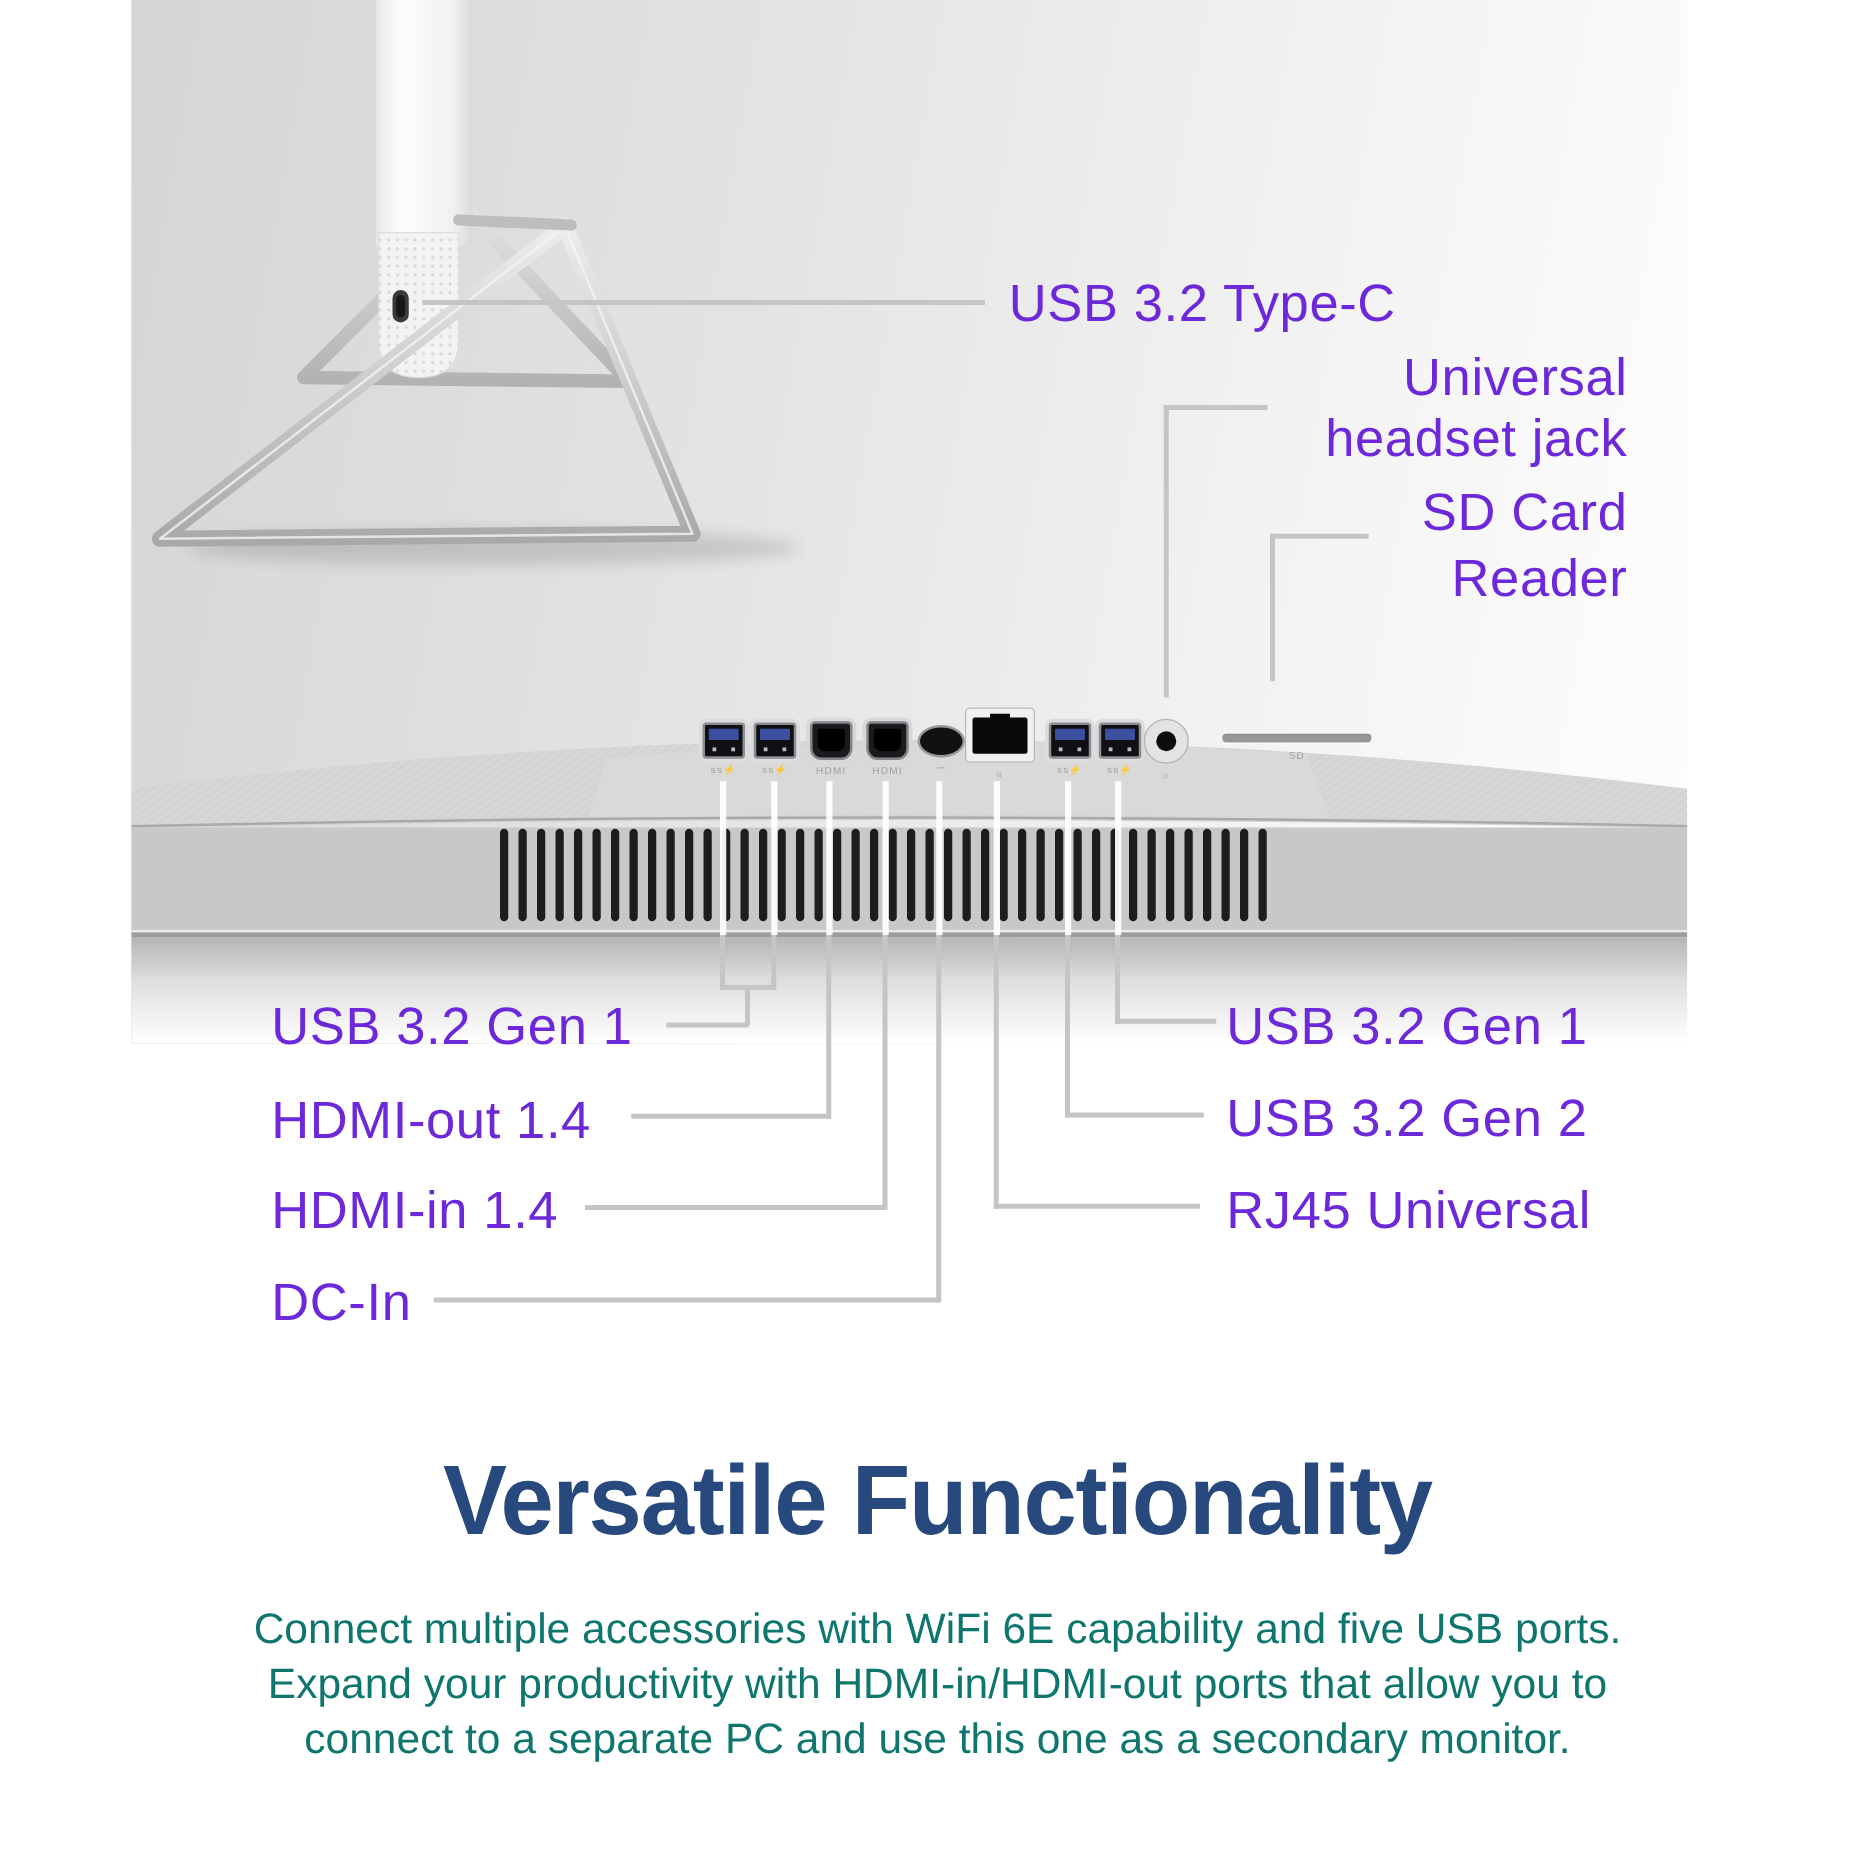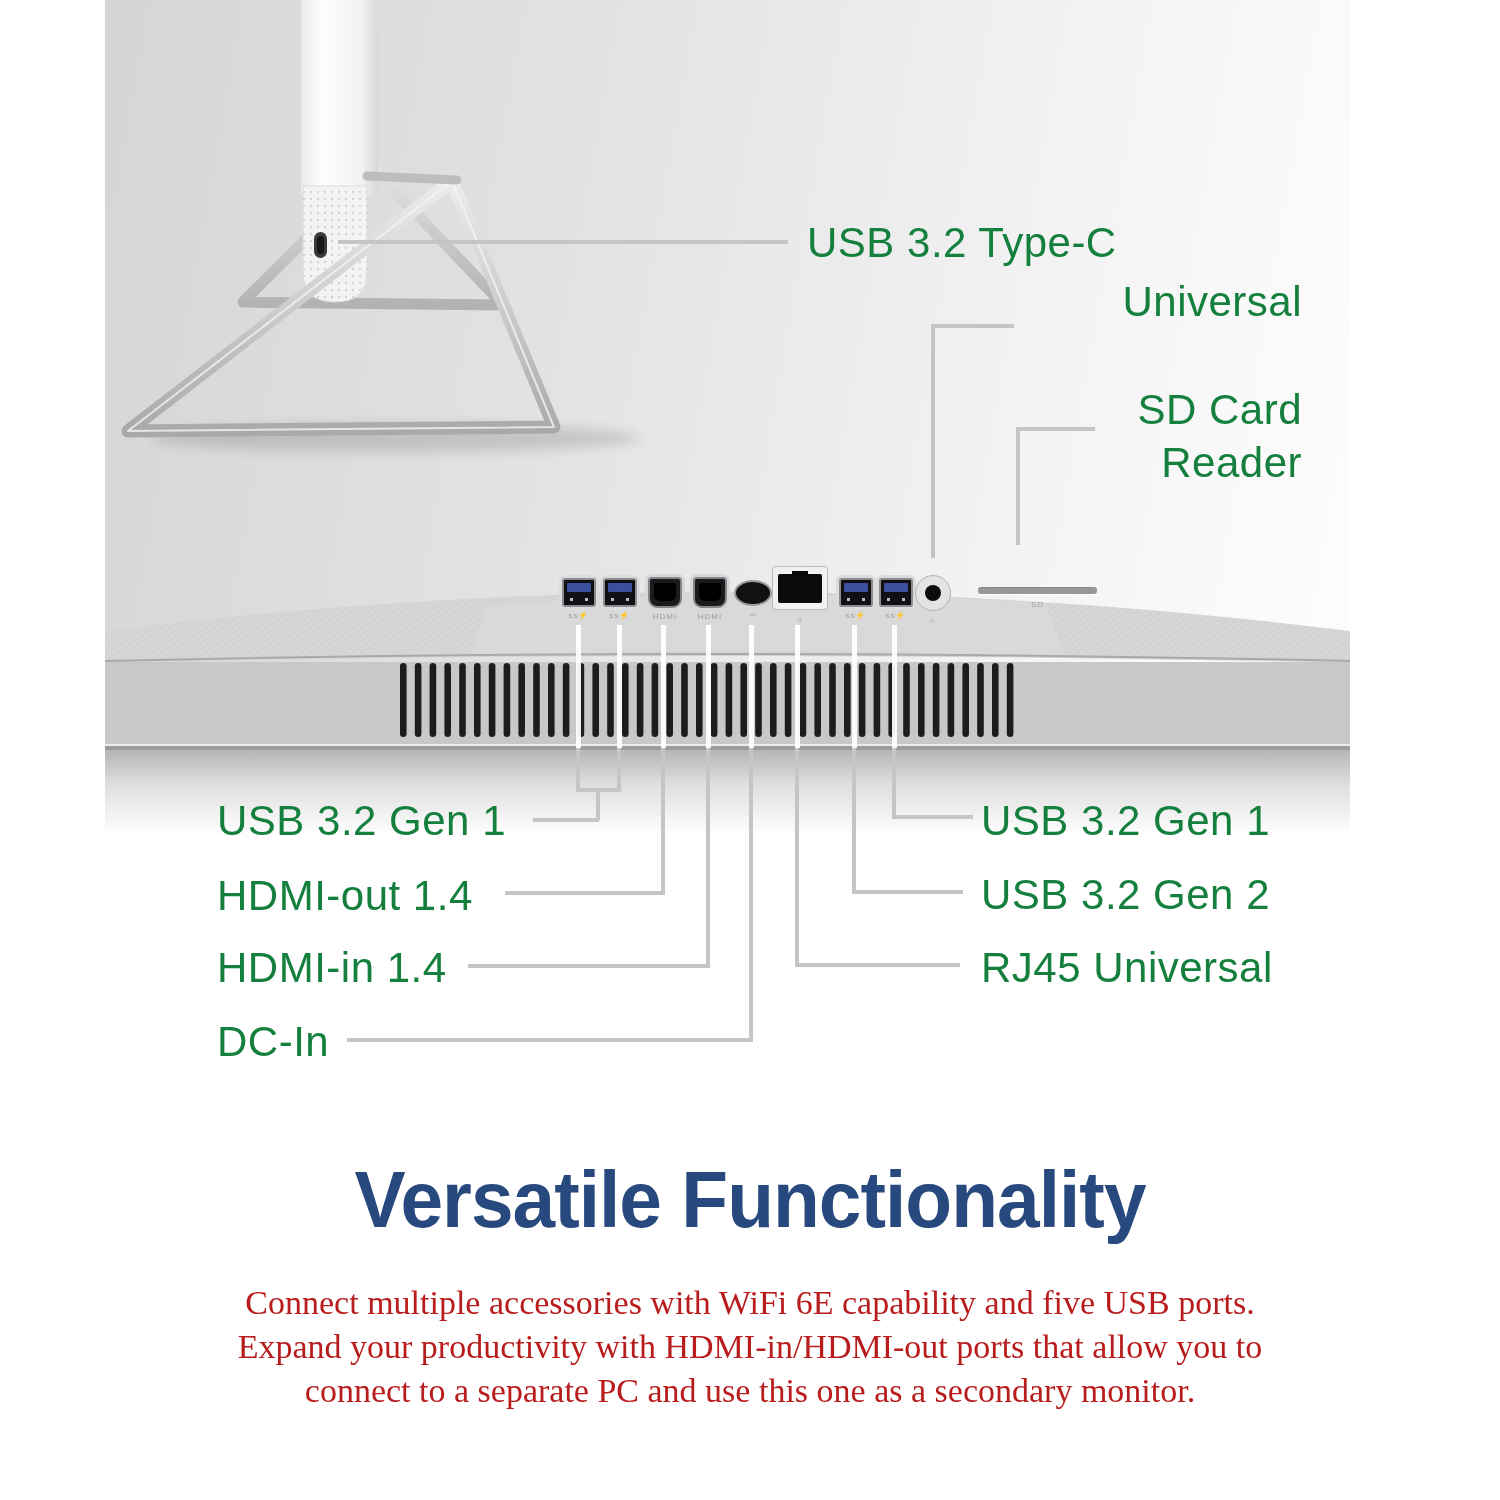--- a/index.html
+++ b/index.html
@@ -27,28 +27,28 @@
   .audio{background:#e3e3e4;border:1px solid #b3b3b5;border-radius:50%;}
   .audio .hole{position:absolute;left:50%;top:50%;transform:translate(-50%,-50%);
                width:16px;height:16px;background:#0c0c0e;border-radius:50%;}
   .sd-slot{background:#97979a;border-radius:3px;box-shadow:0 1px 0 #ffffff,0 -1px 0 #8a8a8d;padding-left:37px;}
   
   #lines-layer{position:absolute;left:0;top:0;width:1500px;height:1500px;pointer-events:none;}
   .seg{position:absolute;}
   .seg.gray{background:#c5c5c5;}
   .seg.white{background:rgba(255,255,255,.93);}
   
-  .lbl{position:absolute;font-size:42px;color:#15803d;letter-spacing:.5px;white-space:nowrap;line-height:1;}
+  .lbl{position:absolute;font-size:42px;color:#6d28d9;letter-spacing:.5px;white-space:nowrap;line-height:1;}
   .lbl.right-align{text-align:left;right:198px;}
   
   .heading{position:absolute;left:0;top:1160px;width:1500px;text-align:center;
            font-size:79px;font-weight:bold;color:#28497d;letter-spacing:-1px;
            transform:scaleX(.97);line-height:1;}
   .body-text{position:absolute;left:170px;top:1281px;width:1160px;text-align:center;
-             font-family:Liberation Serif, serif;font-size:34px;color:#b91c1c;line-height:44px;}
+             font-family:Liberation Sans, sans-serif;font-size:34px;color:#0f766e;line-height:44px;}
 </style>
 </head>
 <body>
 
 <div id="page">
 
   <div class="photo">
 
     <svg class="stand-svg" width="700" height="500" viewBox="0 0 700 500">
       <defs>
@@ -246,20 +246,21 @@
       <div class="seg gray" style="left: 795px; top: 963px; width: 165px; height: 4px;"></div>
       <div class="seg gray" style="left: 852px; top: 748px; width: 4px; height: 146px;"></div>
       <div class="seg gray" style="left: 852px; top: 890px; width: 111px; height: 4px;"></div>
       <div class="seg gray" style="left: 892px; top: 748px; width: 4px; height: 71px;"></div>
       <div class="seg gray" style="left: 892px; top: 815px; width: 81px; height: 4px;"></div>
     </div>
 
   <div class="lbl" style="left:807px;top:222px">USB 3.2 Type-C</div>
 
   <div class="lbl right-align" style="top:281px">Universal</div>
+  <div class="lbl right-align" style="top:330px">headset jack</div>
   <div class="lbl right-align" style="top:389px">SD Card</div>
   <div class="lbl right-align" style="top:442px">Reader</div>
 
   <div class="lbl" style="left:217px;top:800px">USB 3.2 Gen 1</div>
   <div class="lbl" style="left:217px;top:875px">HDMI-out 1.4</div>
   <div class="lbl" style="left:217px;top:947px">HDMI-in 1.4</div>
   <div class="lbl" style="left:217px;top:1021px">DC-In</div>
 
   <div class="lbl" style="left:981px;top:800px">USB 3.2 Gen 1</div>
   <div class="lbl" style="left:981px;top:874px">USB 3.2 Gen 2</div>

